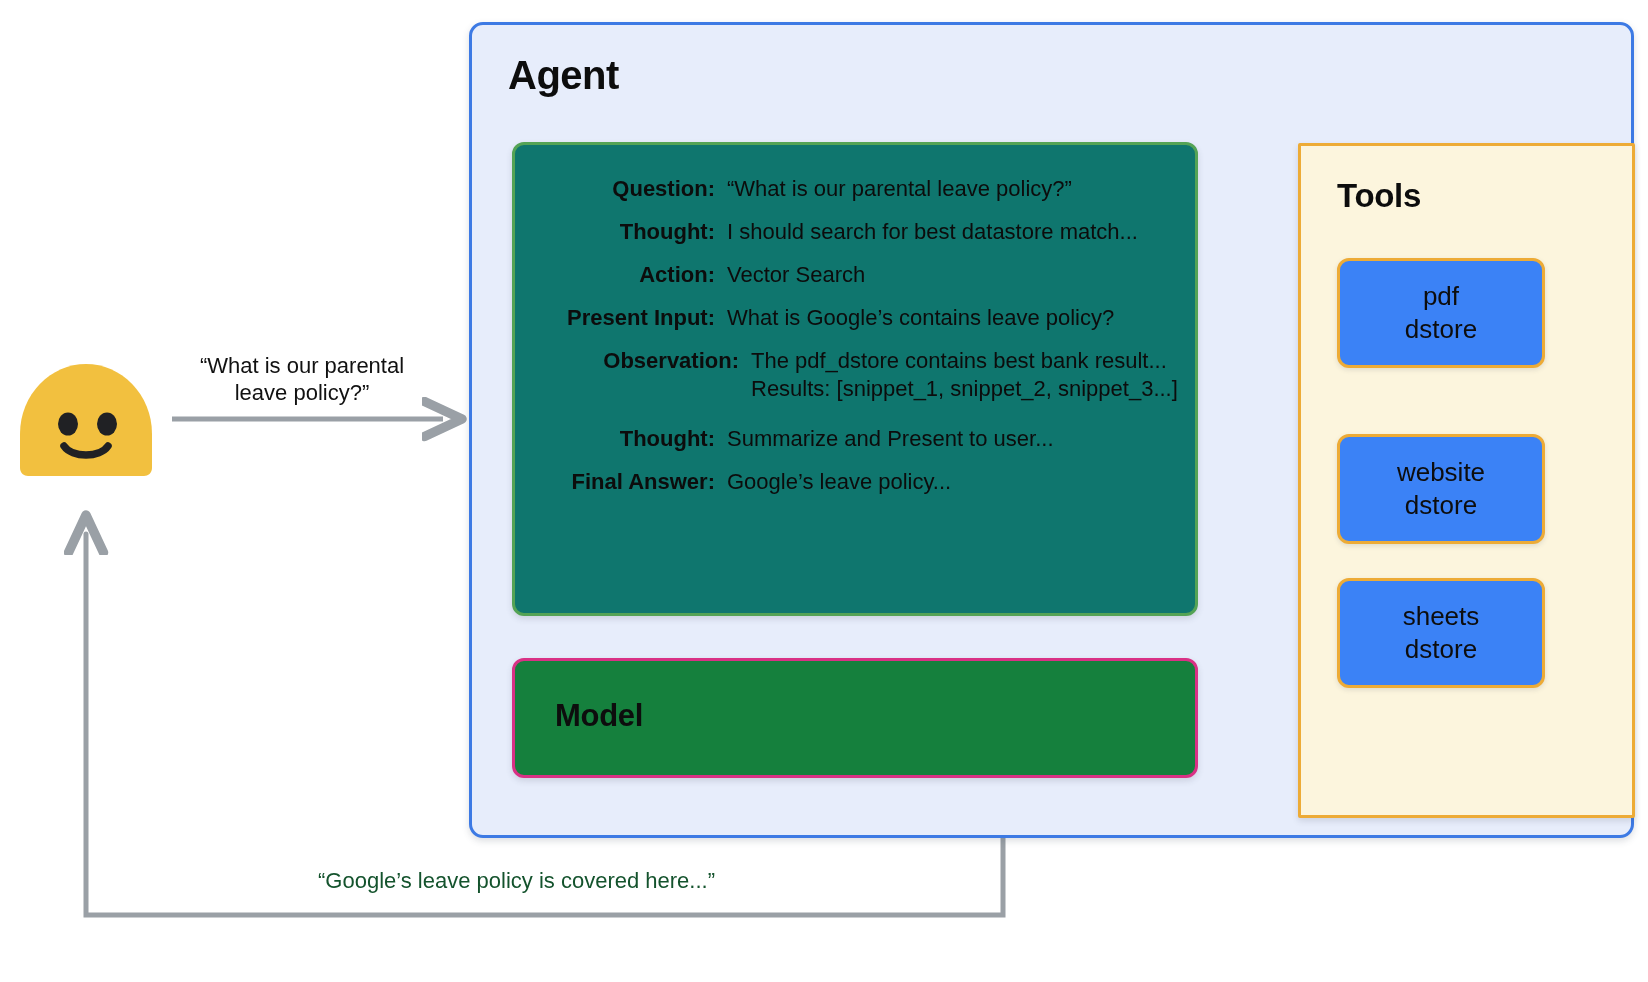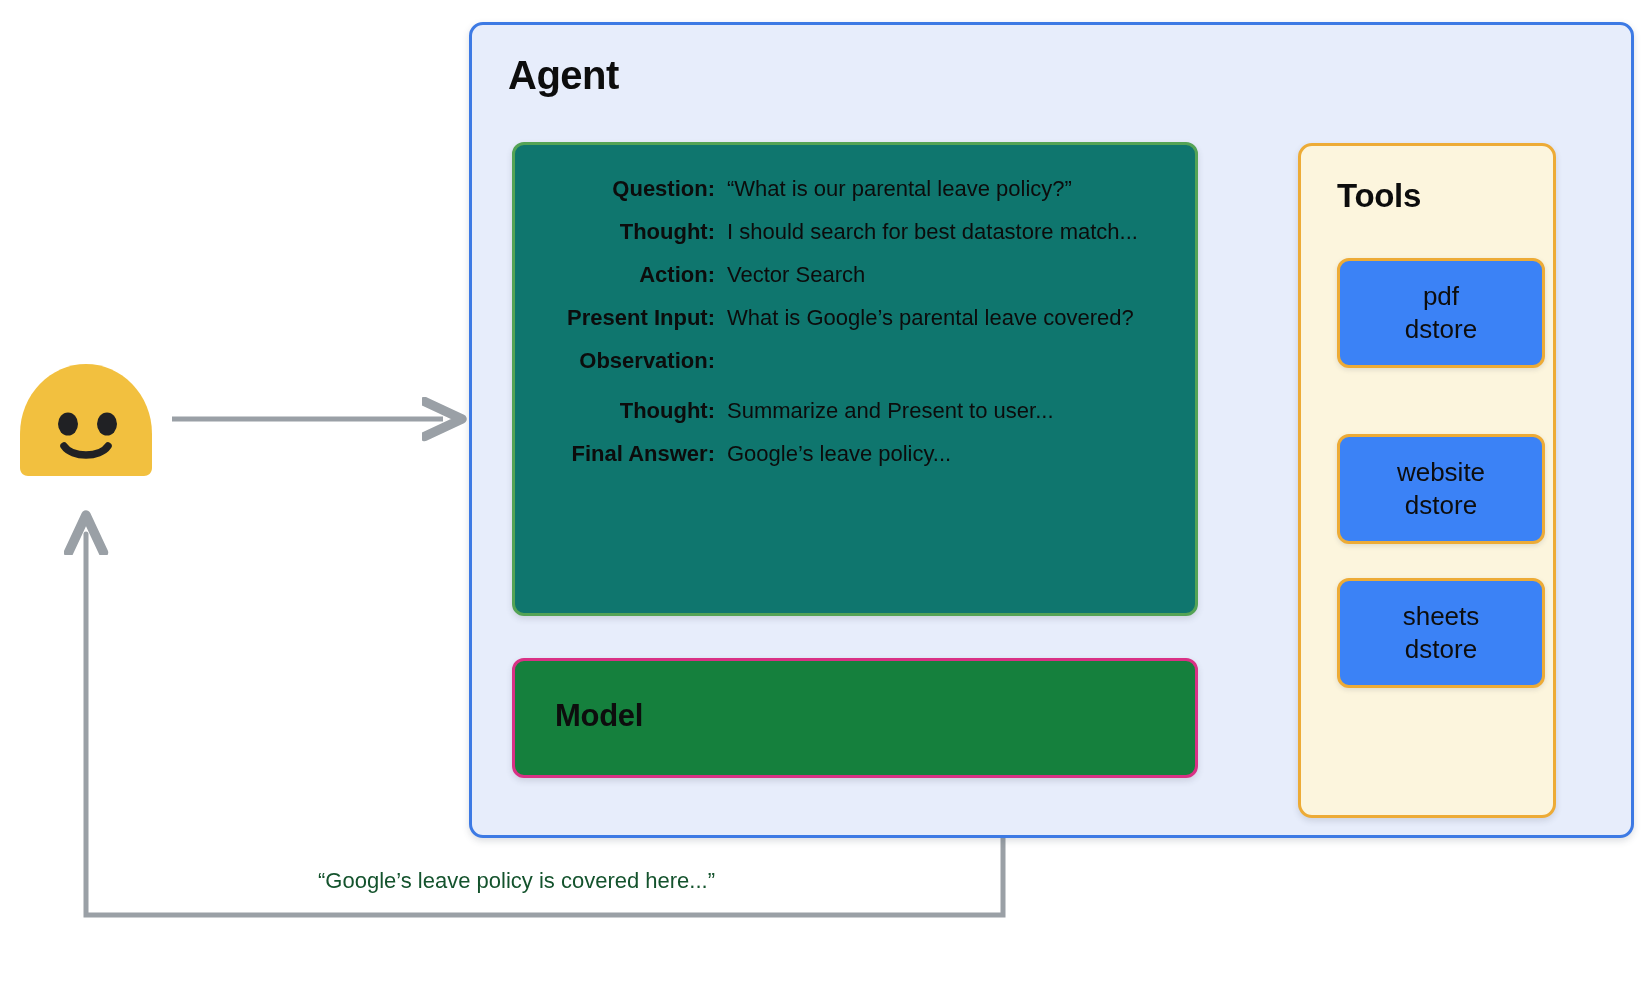--- a/index.html
+++ b/index.html
@@ -44,43 +44,43 @@
     width:200px;min-width:200px;text-align:right;
     font-size:22px;font-weight:700;color:#0c0c0c;
     line-height:28px;white-space:nowrap;
   }
   .trace-row .val{
     margin-left:12px;
     font-size:22px;font-weight:400;color:#0c0c0c;
     line-height:28px;white-space:nowrap;
   }
   .trace-row .val .line2{display:block;}
-  .trace-row.gap{margin-bottom:22px;}
+  .trace-row.gap{margin-bottom:22px;padding-left:24px;}
 
   
   #model-box{
     position:absolute;left:512px;top:658px;width:686px;height:120px;
     box-sizing:border-box;
     background:#15803d;
     border:3px solid #d93185;
     border-radius:12px;
     box-shadow:0 3px 6px rgba(60,70,90,.16);
   }
   #model-title{
     position:absolute;left:40px;top:37px;
     font-size:31px;font-weight:600;letter-spacing:-.3px;color:#0d0d0d;
   }
 
   
   #tools-box{
-    position:absolute;left:1298px;top:143px;width:258px;height:675px;
+    position:absolute;left:1298px;top:143px;width:337px;height:675px;
     box-sizing:border-box;
     background:#fcf5dd;
     border:3px solid #edab36;
-    border-radius:14px;
+    border-radius:2px;
     box-shadow:0 3px 6px rgba(60,70,90,.16);
   }
   #tools-title{
     position:absolute;left:36px;top:31px;
     font-size:33px;font-weight:600;letter-spacing:-.3px;color:#0d0d0d;
   }
   .tool-card{
     position:absolute;left:36px;width:208px;height:110px;
     box-sizing:border-box;
     background:#3b82f6;
@@ -139,20 +139,22 @@
   </svg>
 
   <svg id="user-avatar" viewBox="0 0 136 116">
     <path d="M68,2 C103,2 134,32 134,72 L134,106 C134,111 130,114 126,114
              L10,114 C6,114 2,111 2,106 L2,72 C2,32 33,2 68,2 Z" fill="#f2c03f"></path>
     <ellipse cx="50" cy="62" rx="10" ry="11.5" fill="#202124"></ellipse>
     <ellipse cx="89" cy="62" rx="10" ry="11.5" fill="#202124"></ellipse>
     <path d="M46,84 C54,96 82,96 90,84" fill="none" stroke="#202124" stroke-width="7.5" stroke-linecap="round"></path>
   </svg>
 
+  <div id="question-label" style="white-space: pre-line;">“What is our parental
+leave policy?”</div>
   <div id="answer-label">“Google’s leave policy is covered here...”</div>
 
   <div id="agent-box"></div>
   <div id="agent-title">Agent</div>
 
   <div id="trace-panel">
     <div class="trace-rows">
 
       <div class="trace-row">
         <div class="lbl">Question:</div>
@@ -164,25 +166,29 @@
         <div class="val">I should search for best datastore match...</div>
       </div>
 
       <div class="trace-row">
         <div class="lbl">Action:</div>
         <div class="val">Vector Search</div>
       </div>
 
       <div class="trace-row">
         <div class="lbl">Present Input:</div>
-        <div class="val">What is Google’s parental leave covered?</div>
+        <div class="val">What is Google’s contains leave policy?</div>
       </div>
 
       <div class="trace-row gap">
         <div class="lbl">Observation:</div>
+        <div class="val">
+          <span>The pdf_dstore contains best bank result...</span>
+          <span class="line2">Results: [snippet_1, snippet_2, snippet_3...]</span>
+        </div>
       </div>
 
       <div class="trace-row">
         <div class="lbl">Thought:</div>
         <div class="val">Summarize and Present to user...</div>
       </div>
 
       <div class="trace-row">
         <div class="lbl">Final Answer:</div>
         <div class="val">Google’s leave policy...</div>

